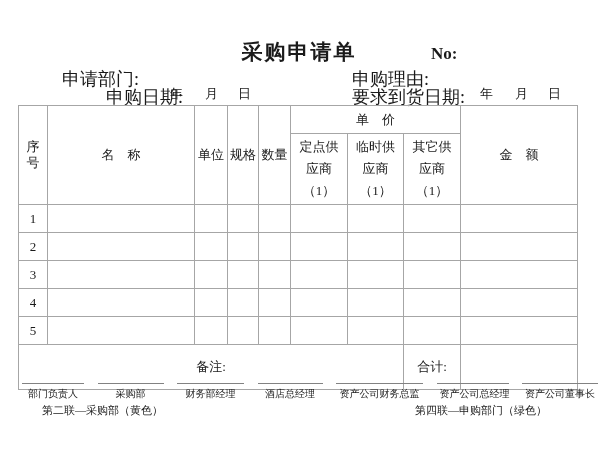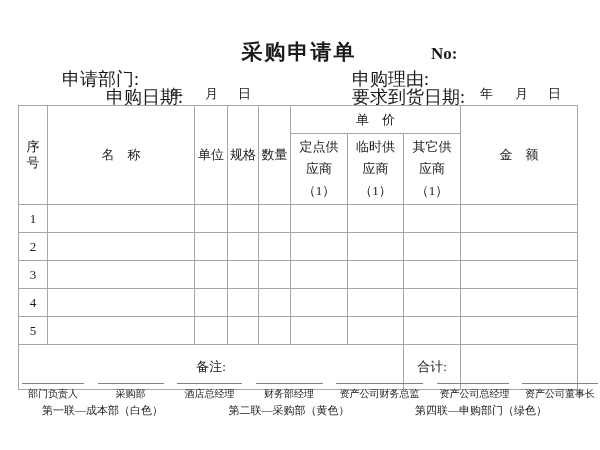--- a/index.html
+++ b/index.html
@@ -153,41 +153,40 @@
 
   <div class="sig-row">
     <div class="sig" style="width:62px">
       <div class="sig-line"></div>
       <div class="sig-label">部门负责人</div>
     </div>
     <div class="sig" style="width:66px">
       <div class="sig-line"></div>
       <div class="sig-label">采购部</div>
     </div>
+    <div class="sig" style="width:67px">
+      <div class="sig-line"></div>
+      <div class="sig-label">财务部经理</div>
+    </div>
     <div class="sig" style="width:65px">
       <div class="sig-line"></div>
       <div class="sig-label">酒店总经理</div>
-    </div>
-    <div class="sig" style="width:67px">
-      <div class="sig-line"></div>
-      <div class="sig-label">财务部经理</div>
     </div>
     <div class="sig" style="width:87px">
       <div class="sig-line"></div>
       <div class="sig-label">资产公司财务总监</div>
     </div>
     <div class="sig" style="width:72px">
       <div class="sig-line"></div>
       <div class="sig-label">资产公司总经理</div>
     </div>
     <div class="sig" style="width:76px">
       <div class="sig-line"></div>
       <div class="sig-label">资产公司董事长</div>
     </div>
   </div>
 
   <div class="copies-row">
-    <span class="copy-label">第一联—成本部（白色）</span>
     <span class="copy-label">第二联—采购部（黄色）</span>
     <span class="copy-label">第四联—申购部门（绿色）</span>
   </div>
 
 </div>
 
 </body></html>

